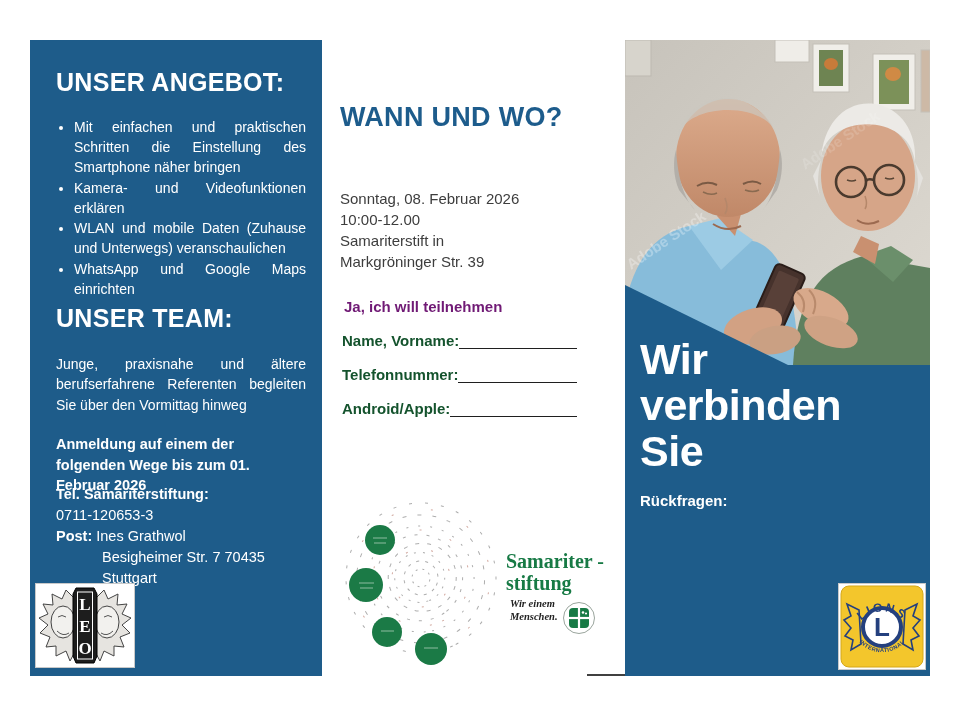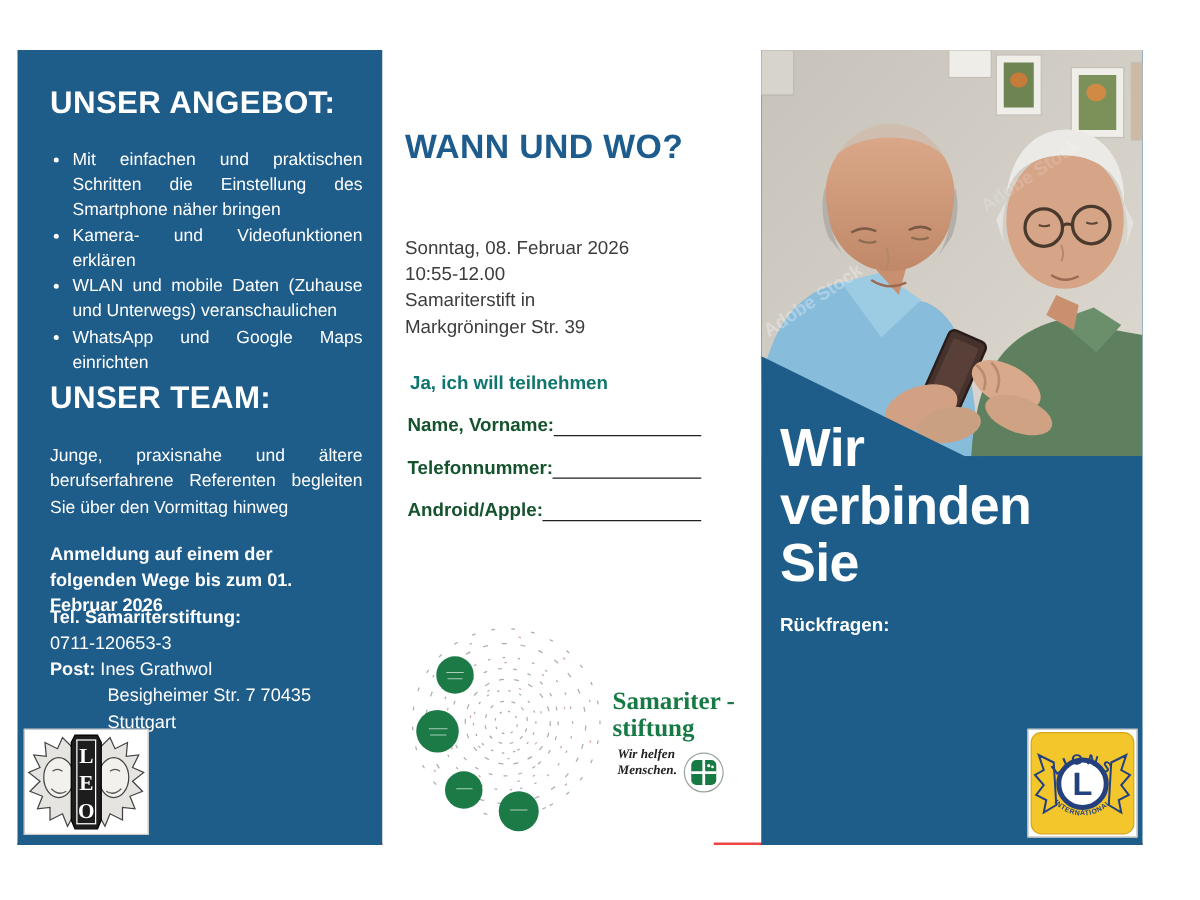--- a/index.html
+++ b/index.html
@@ -1,39 +1,39 @@
 <!DOCTYPE html>
 <html><head>
 <meta charset="utf-8">
 <style>
   * { margin:0; padding:0; box-sizing:border-box; }
   html,body { background:#ffffff; }
   body { font-family:"Liberation Sans", sans-serif; }
   .page { position:relative; width:960px; height:720px; background:#ffffff; overflow:hidden; }
-  .flyer { position:absolute; left:14px; top:40px; width:900px; height:636px; border-bottom:2px solid #ef4444; }
+  .flyer { position:absolute; left:30px; top:40px; width:900px; height:636px; border-bottom:2px solid #404040; }
 
   
   .panel-left { position:absolute; left:0; top:0; width:292px; height:636px; background:#1e5c8a; color:#fff; }
   .panel-left h2 { font-size:25px; font-weight:bold; letter-spacing:.3px; }
   .offer-h   { position:absolute; top:28px;  left:26px; }
   .offer-list{ position:absolute; top:78px;  left:30px; right:16px; list-style:disc; padding-left:14px; }
   .offer-list li { font-size:14px; line-height:1.42; text-align:justify; margin-bottom:1px; }
   .team-h    { position:absolute; top:264px; left:26px; }
   .team-text { position:absolute; top:314px; left:26px; right:16px; font-size:14px; line-height:1.45; text-align:justify; }
   .signup    { position:absolute; top:394px; left:26px; right:16px; font-size:14.5px; line-height:1.42; font-weight:bold; }
   .contact   { position:absolute; top:444px; left:26px; right:10px; font-size:14.5px; line-height:1.45; }
   .bold { font-weight:bold; }
   .indent { margin-left:46px; }
   .leo-box { position:absolute; left:5px; top:543px; width:100px; height:85px; background:#fff; border:1px solid #c9c9c9; }
 
   
   .panel-mid { position:absolute; left:292px; top:0; width:265px; height:636px; background:#ffffff; }
   .mid-h { position:absolute; top:62px; left:18px; font-size:27px; font-weight:bold; color:#1d5c8c; letter-spacing:.3px; }
   .event { position:absolute; top:136px; left:18px; font-size:15px; color:#3d3d3d; line-height:1.4;margin-top:12px; }
-  .form-title { position:absolute; top:258px; left:22px; font-size:15px; font-weight:bold; color:#0f766e; }
+  .form-title { position:absolute; top:258px; left:22px; font-size:15px; font-weight:bold; color:#701a75; }
   .form { position:absolute; top:290px; left:20px; right:10px; }
   .frow { display:flex; align-items:flex-end; margin-bottom:15px; height:19px; }
   .flabel { font-size:15px; font-weight:bold; color:#14532d; white-space:nowrap; }
   .fline { flex:1; border-bottom:1.6px solid #1f1f1f; height:15px; }
   .spiral-wrap { position:absolute; top:460px; left:6px; }
   .brand { position:absolute; top:510px; left:184px; width:118px; }
   .brand-l1, .brand-l2 { font-family:"Liberation Serif", serif; font-weight:bold; color:#177a45; font-size:20px; line-height:1.1; }
   .tag-row { display:flex; align-items:flex-start; margin-top:3px; }
   .tagline { font-family:"Liberation Serif", serif; font-style:italic; font-weight:bold; color:#222; font-size:10.5px; line-height:1.25; padding-left:4px; }
   .sam-icon { margin-left:4px; margin-top:4px; }
@@ -94,21 +94,21 @@
           <text x="49" y="48" text-anchor="middle" fill="#fff" font-size="17" font-weight="bold" font-family="Liberation Serif, serif">E</text>
           <text x="49" y="70" text-anchor="middle" fill="#fff" font-size="17" font-weight="bold" font-family="Liberation Serif, serif">O</text>
         </svg>
       </div>
     </section>
 
     <section class="panel-mid">
       <h1 class="mid-h">WANN UND WO?</h1>
       <div class="event">
         <div>Sonntag, 08. Februar 2026</div>
-        <div>10:55-12.00</div>
+        <div>10:00-12.00</div>
         <div>Samariterstift in</div>
         <div>Markgröninger Str. 39</div>
       </div>
 
       <div class="form-title">Ja, ich will teilnehmen</div>
       <div class="form">
         <div class="frow">
           <span class="flabel">Name, Vorname:</span>
           <span class="fline"></span>
         </div>
@@ -152,21 +152,21 @@
               <path d="M96,148 h14"></path>
           </g>
         </svg>
       </div>
 
       <div class="brand">
         <div class="brand-l1">Samariter -</div>
         <div class="brand-l2">stiftung</div>
         <div class="tag-row">
           <div class="tagline">
-            <div>Wir helfen</div>
+            <div>Wir einem</div>
             <div>Menschen.</div>
           </div>
           <svg class="sam-icon" width="34" height="34" viewBox="0 0 34 34">
             <circle cx="17" cy="17" r="15.5" fill="#fff" stroke="#9aa59d" stroke-width="1"></circle>
             <rect x="7" y="7" width="20" height="20" rx="4" fill="#177a45"></rect>
             <line x1="17" y1="7" x2="17" y2="27" stroke="#fff" stroke-width="2.2"></line>
             <line x1="7" y1="17" x2="27" y2="17" stroke="#fff" stroke-width="2.2"></line>
             <circle cx="21" cy="11.5" r="1.3" fill="#fff"></circle>
             <circle cx="24" cy="12.5" r="1.1" fill="#fff"></circle>
           </svg>

